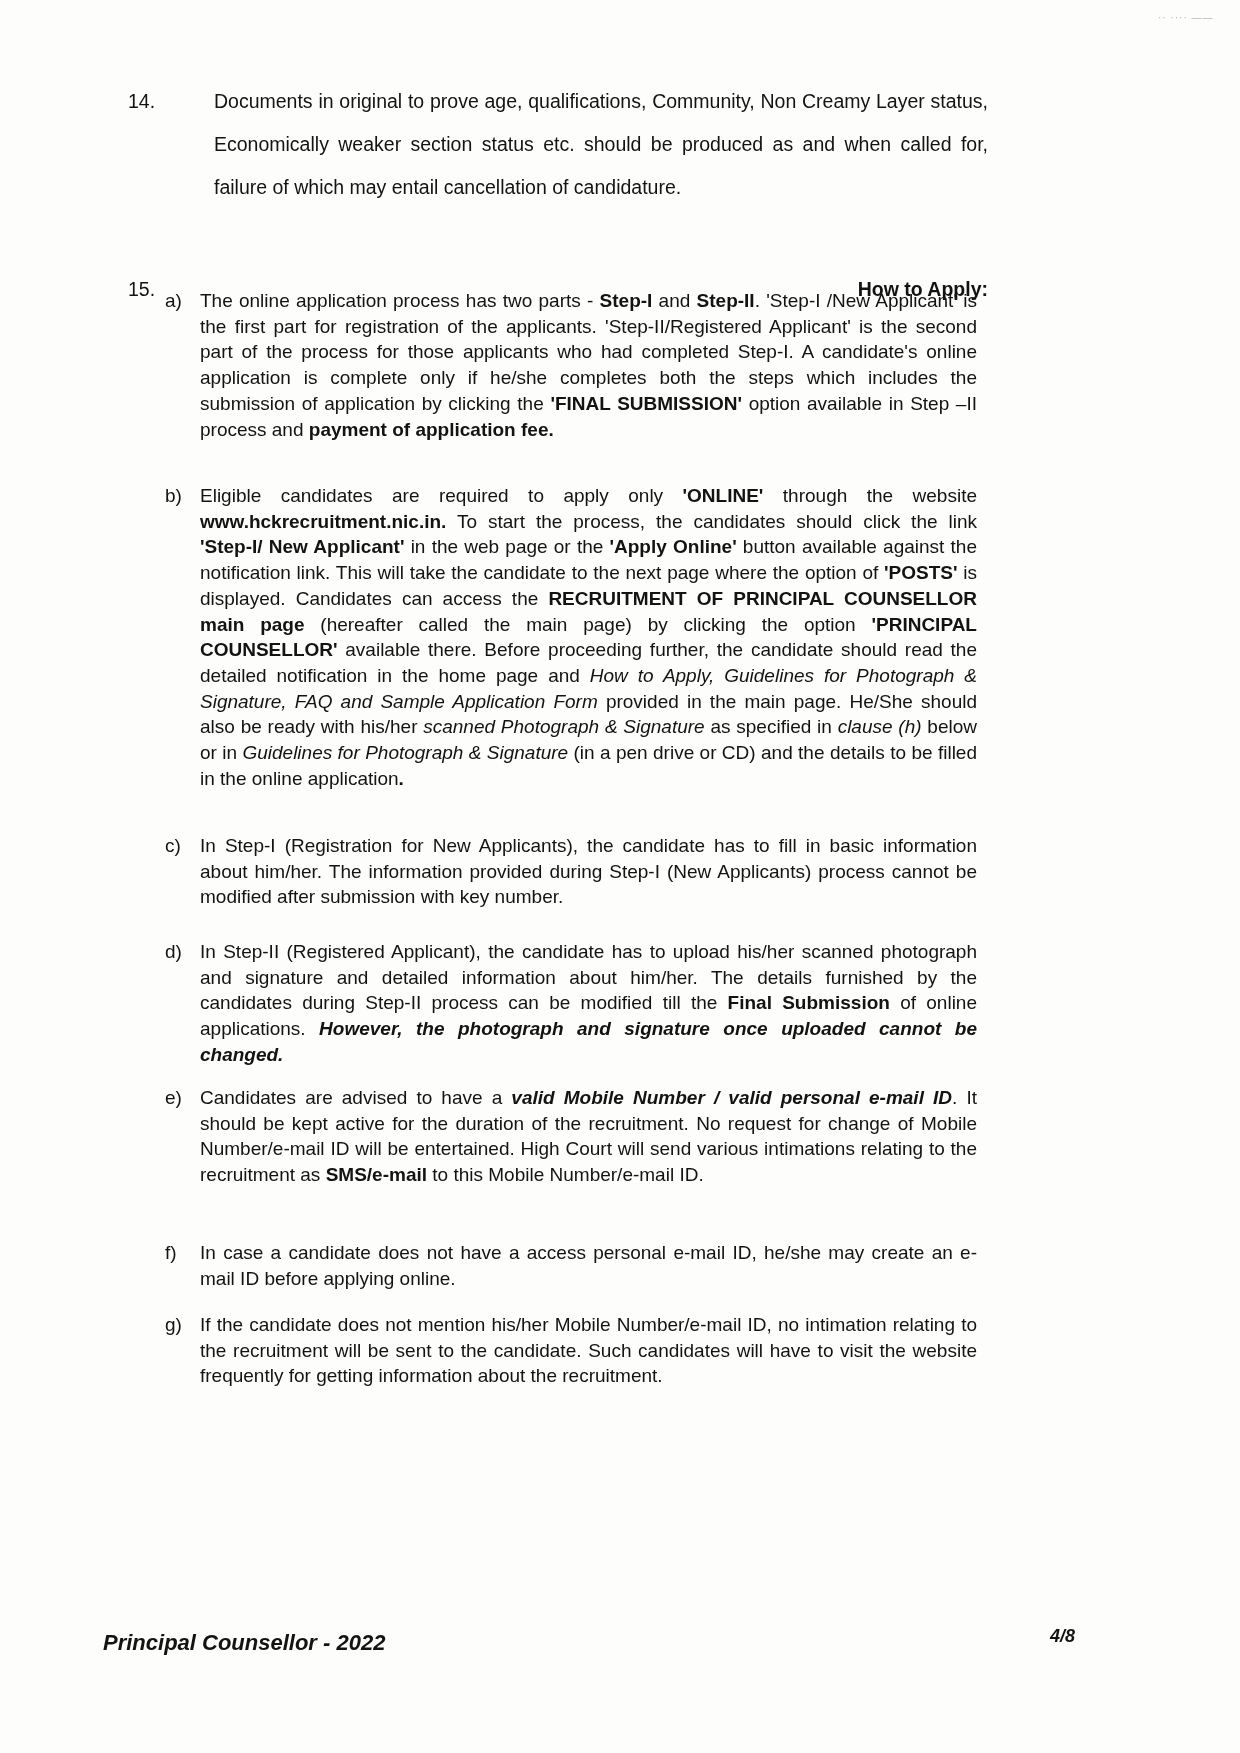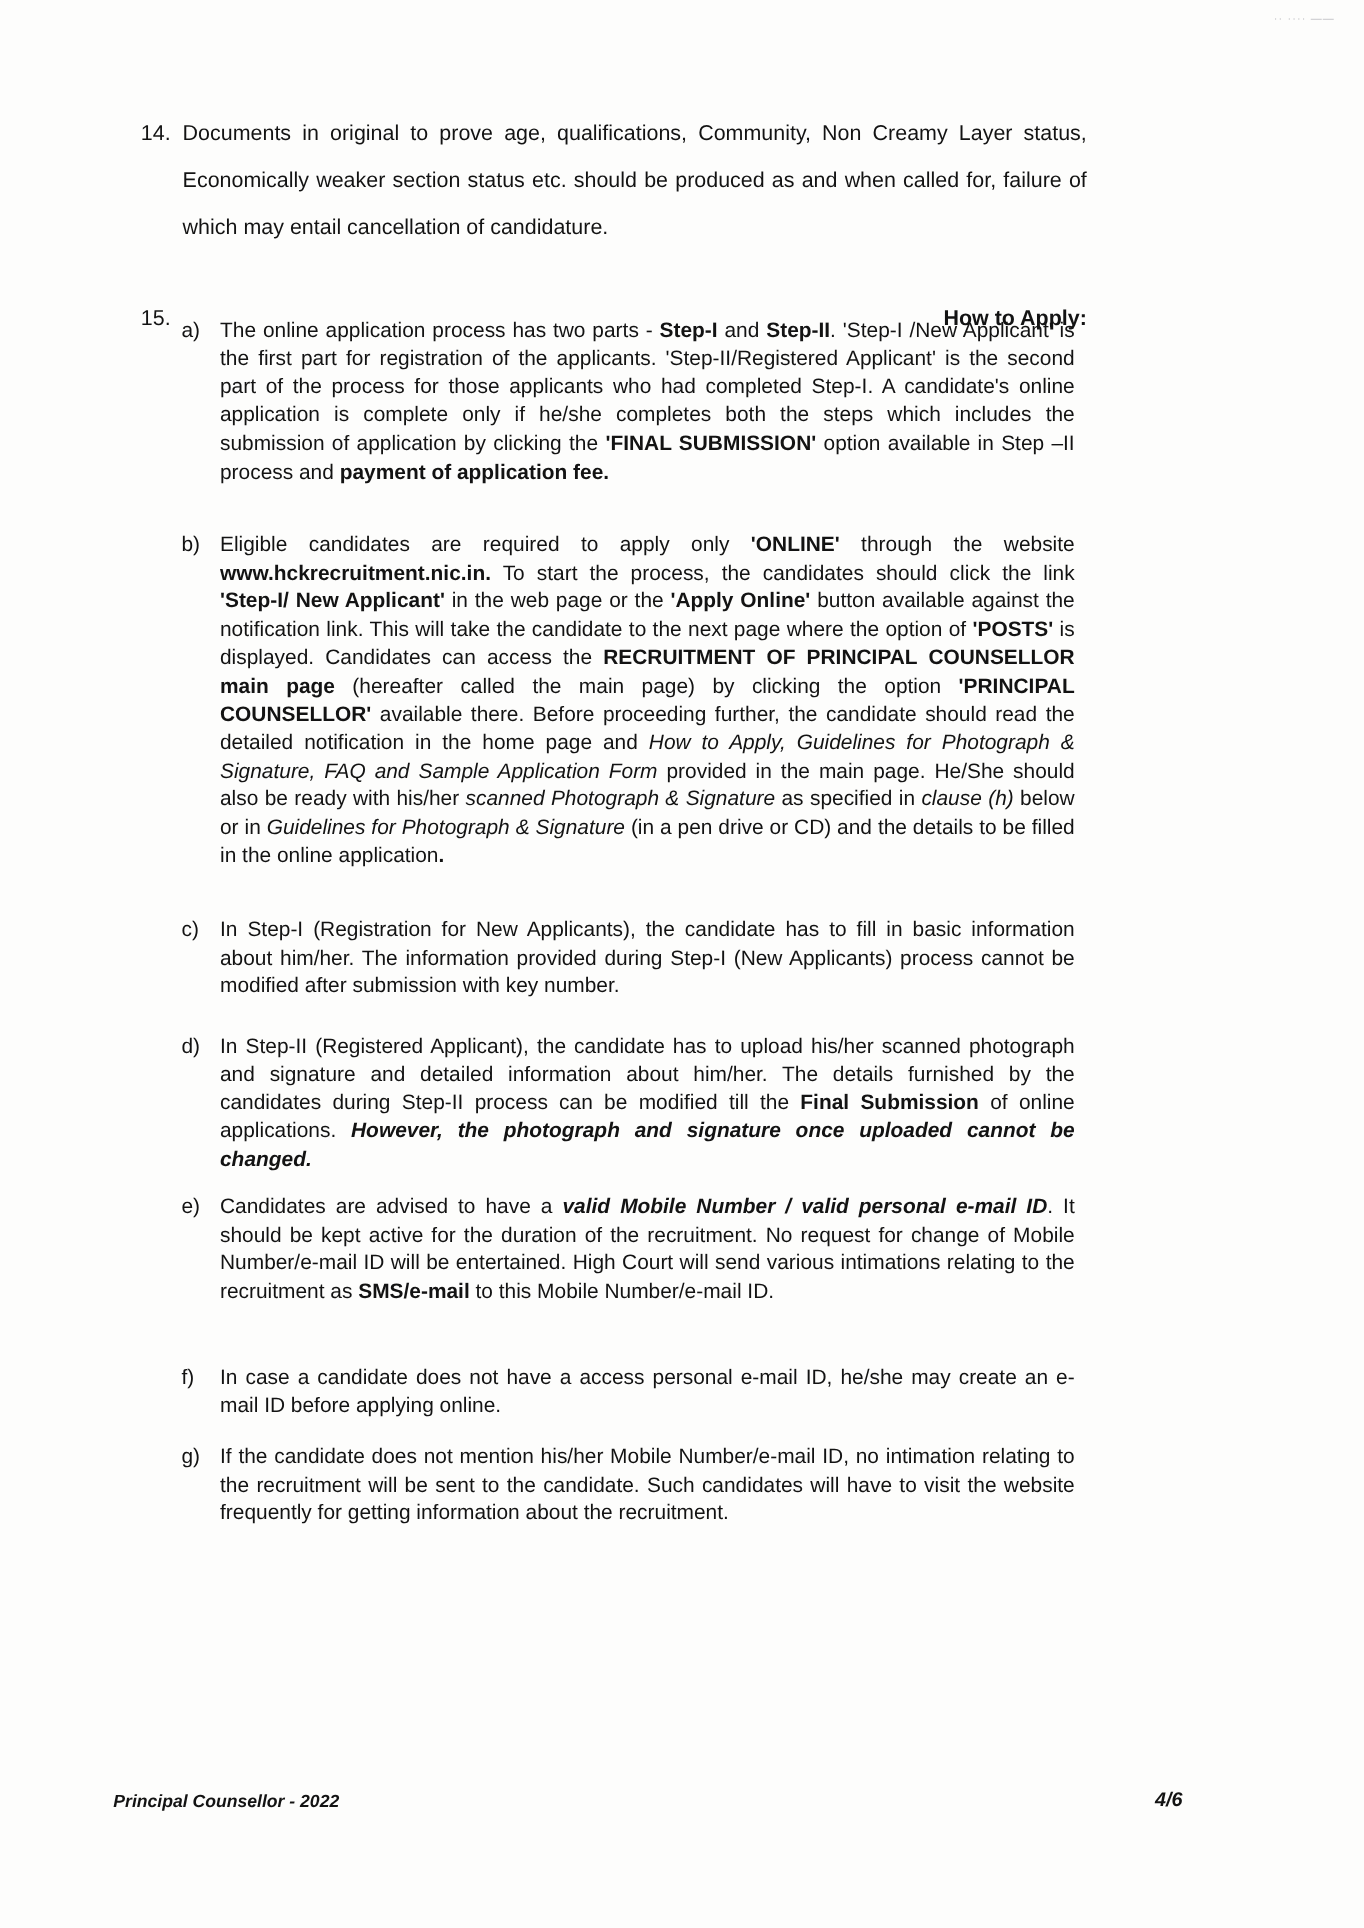--- a/index.html
+++ b/index.html
@@ -8,38 +8,38 @@
     width:1240px;height:1753px;
     background:#fdfdfc;
     font-family:"Liberation Sans", sans-serif;
     color:#131313;
     overflow:hidden;
   }
   .row{position:absolute;display:flex;align-items:flex-start;}
   .marker{flex:0 0 38px;white-space:nowrap;}
   .body{flex:1;text-align:justify;}
   .num-row{left:128px;width:860px;font-size:19.5px;line-height:43px;}
-  .item14{top:100px;}
+  .item14{top:80px;gap:48px;}
   .item15{top:237px;line-height:27px;margin-top:39px;}
   .heading{font-weight:700;text-align:right;}
   .sub{left:165px;width:812px;font-size:19px;line-height:25.7px;}
   .sub .marker{flex:0 0 35px;}
   .sub-a{top:288px;}
   .sub-b{top:483px;}
   .sub-c{top:833px;}
   .sub-d{top:939px;}
   .sub-e{top:1085px;}
   .sub-f{top:1240px;}
   .sub-g{top:1312px;}
   .b{font-weight:700;}
   .i{font-style:italic;}
   .u{text-decoration-thickness:2px;text-underline-offset:3px;margin-top:44px;}
   .footer-left{
     position:absolute;left:103px;top:1630px;
-    font-size:16px;font-weight:700;font-style:italic;
+    font-size:22px;font-weight:700;font-style:italic;
   }
   .footer-right{
     position:absolute;left:1050px;top:1626px;
     font-size:18px;font-weight:700;font-style:italic;
   }
   .scan-artifact{
     position:absolute;left:1158px;top:12px;width:80px;
     color:#b9b9bd;font-size:10px;letter-spacing:1px;white-space:nowrap;
     user-select:none;
   }
@@ -90,15 +90,15 @@
     <span class="marker">f)</span>
     <div class="body"><span>In case a candidate does not have a access personal e-mail ID, he/she may create an e-mail ID before applying online.</span></div>
   </div>
 
   <div class="row sub sub-g">
     <span class="marker">g)</span>
     <div class="body"><span>If the candidate does not mention his/her Mobile Number/e-mail ID, no intimation relating to the recruitment will be sent to the candidate. Such candidates will have to visit the website frequently for getting information about the recruitment.</span></div>
   </div>
 
   <div class="footer-left">Principal Counsellor - 2022</div>
-  <div class="footer-right">4/6</div>
+  <div class="footer-right">4/8</div>
 
 </div>
 
 </body></html>

